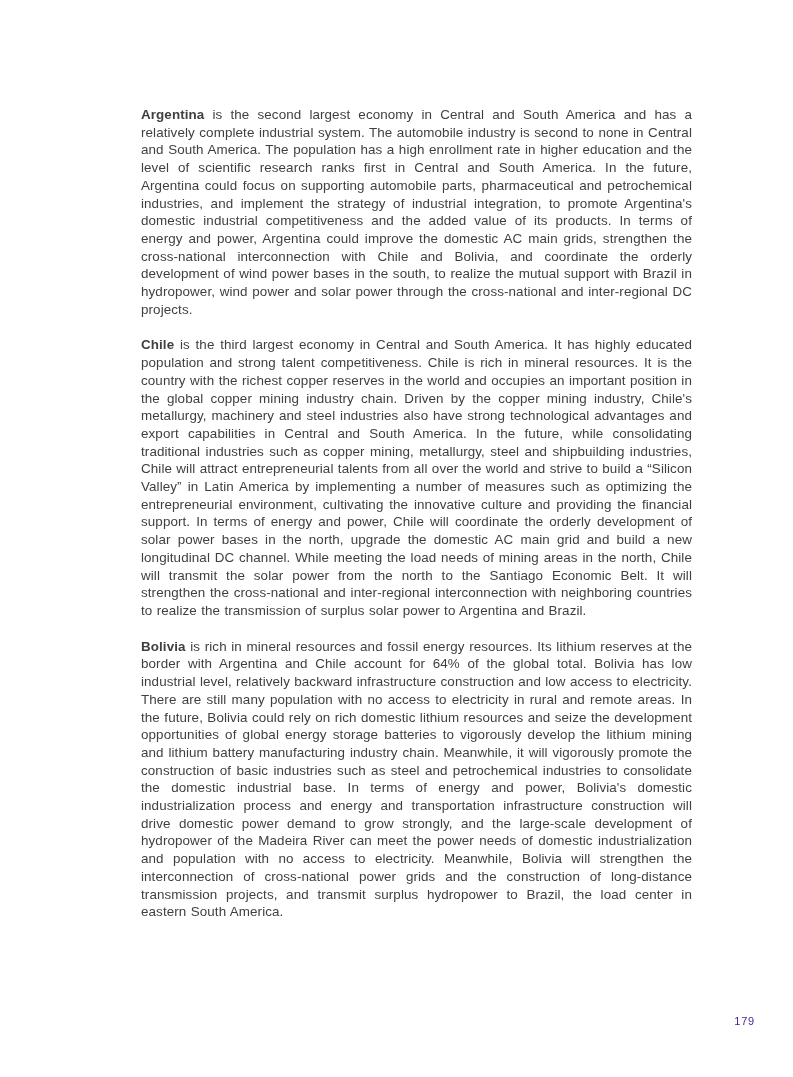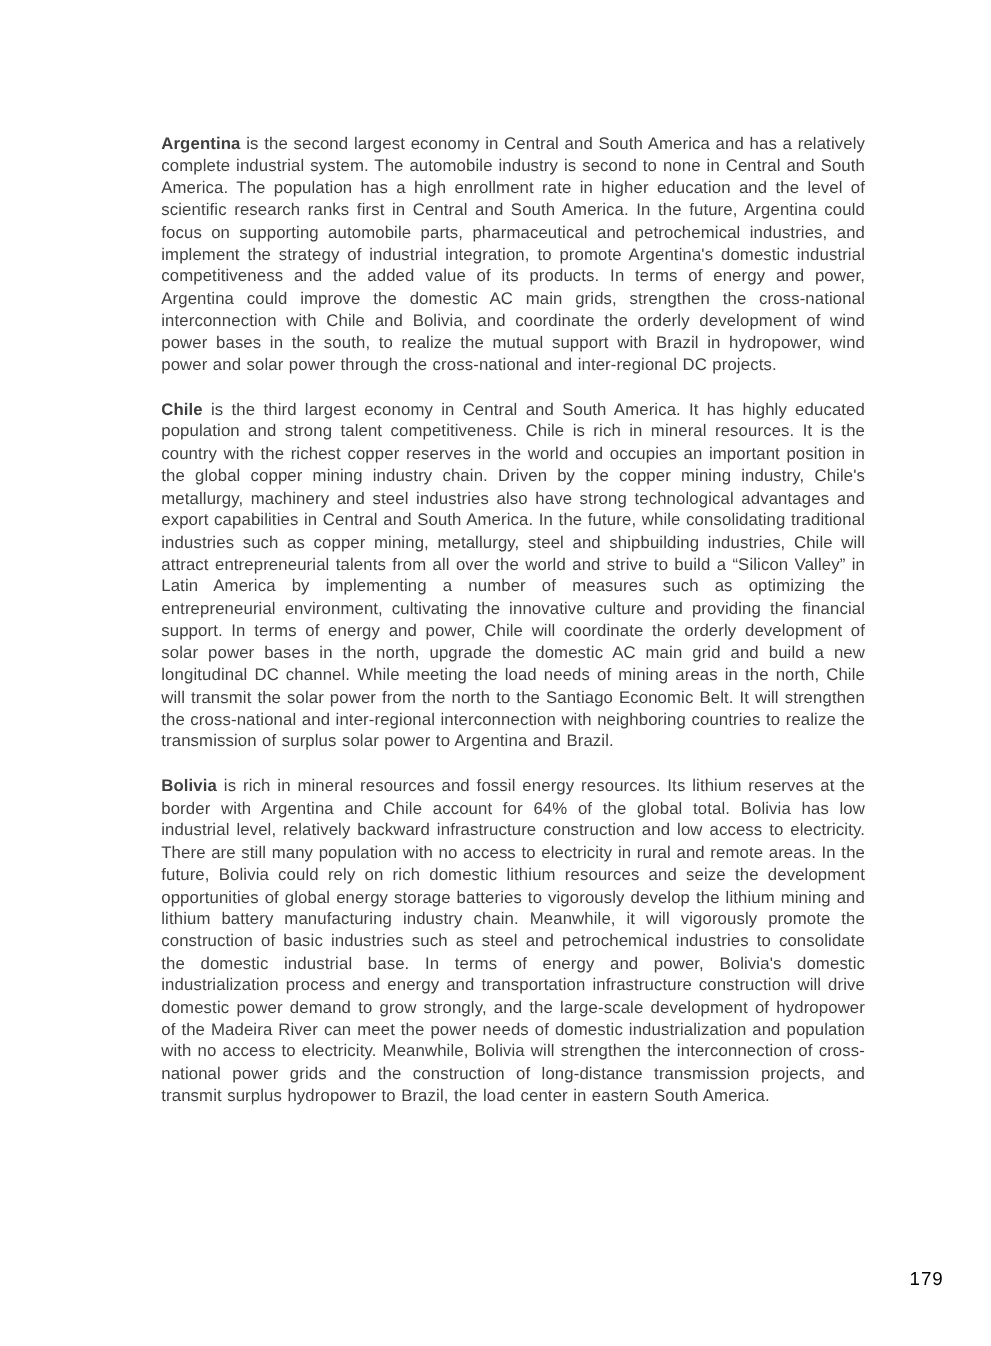--- a/index.html
+++ b/index.html
@@ -21,31 +21,31 @@
     top: 106px;
     width: 563px;
     color: #3f3f3f;
     font-size: 13.4px;
     line-height: 17.7px;
     text-align: justify;
     letter-spacing: 0.1px;
     word-spacing: 0.5px;
   }
   .content p {
-    margin: 0 0 18px 0;
+    margin: 0 0 18px 12px;
   }
   .lead {
     font-weight: bold;
   }
   .page-number {
     position: absolute;
     top: 1015px;
     right: 38px;
-    font-size: 15px;
-    color: #000000;
+    font-size: 11px;
+    color: #4c1d95;
     letter-spacing: 0.8px;
   }
 </style>
 </head>
 <body>
 
 <div class="page">
   <div class="content">
     <p><span class="lead">Argentina</span><span> is the second largest economy in Central and South America and has a relatively complete industrial system. The automobile industry is second to none in Central and South America. The population has a high enrollment rate in higher education and the level of scientific research ranks first in Central and South America. In the future, Argentina could focus on supporting automobile parts, pharmaceutical and petrochemical industries, and implement the strategy of industrial integration, to promote Argentina's domestic industrial competitiveness and the added value of its products. In terms of energy and power, Argentina could improve the domestic AC main grids, strengthen the cross-national interconnection with Chile and Bolivia, and coordinate the orderly development of wind power bases in the south, to realize the mutual support with Brazil in hydropower, wind power and solar power through the cross-national and inter-regional DC projects.</span></p>
     <p><span class="lead">Chile</span><span> is the third largest economy in Central and South America. It has highly educated population and strong talent competitiveness. Chile is rich in mineral resources. It is the country with the richest copper reserves in the world and occupies an important position in the global copper mining industry chain. Driven by the copper mining industry, Chile's metallurgy, machinery and steel industries also have strong technological advantages and export capabilities in Central and South America. In the future, while consolidating traditional industries such as copper mining, metallurgy, steel and shipbuilding industries, Chile will attract entrepreneurial talents from all over the world and strive to build a “Silicon Valley” in Latin America by implementing a number of measures such as optimizing the entrepreneurial environment, cultivating the innovative culture and providing the financial support. In terms of energy and power, Chile will coordinate the orderly development of solar power bases in the north, upgrade the domestic AC main grid and build a new longitudinal DC channel. While meeting the load needs of mining areas in the north, Chile will transmit the solar power from the north to the Santiago Economic Belt. It will strengthen the cross-national and inter-regional interconnection with neighboring countries to realize the transmission of surplus solar power to Argentina and Brazil.</span></p>

